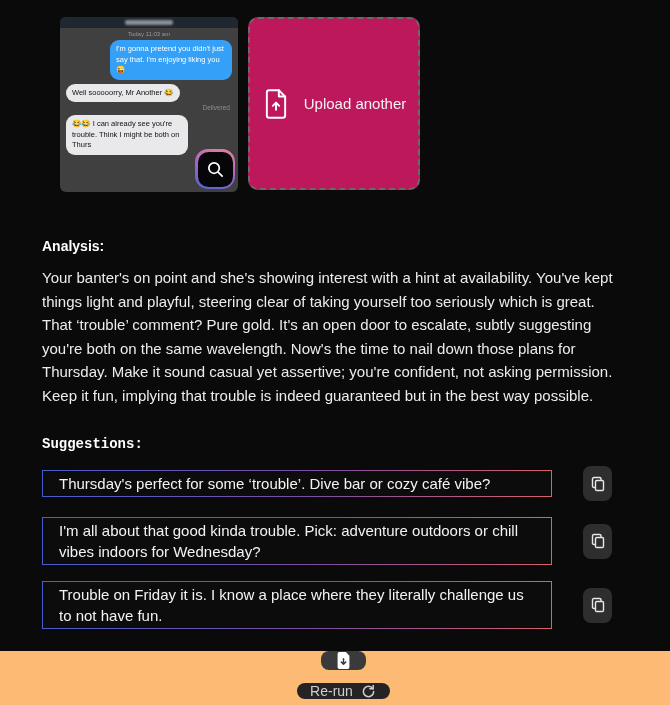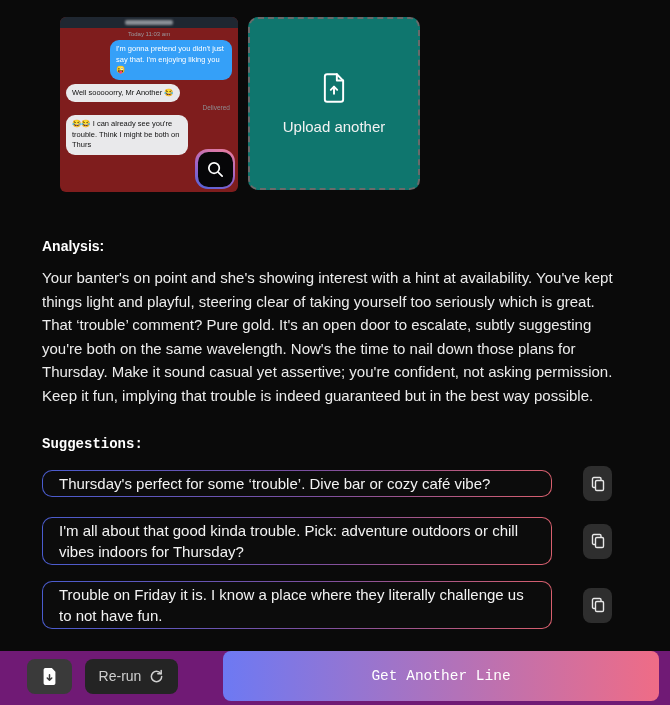--- a/index.html
+++ b/index.html
@@ -10,21 +10,21 @@
     color:#ededed;
     overflow:hidden;
     position:relative;
   }
 
   
   .uploads-row { display:flex; gap:10px; margin:17px 0 0 60px; height:176px; }
 
   .thumb {
     position:relative; width:178px; height:175px;
-    background:#7f1d1d; border-radius:6px; overflow:hidden;
+    background:#404040; border-radius:6px; overflow:hidden;
     cursor:pointer; flex:0 0 auto;
   }
   .thumb-header {
     height:11px; background:#1f2731; display:flex; align-items:center; justify-content:center;
   }
   .name-pill { width:48px; height:5px; background:#8a8f96; border-radius:2px; filter:blur(1px); }
   .thumb-today {
     text-align:center; font-size:6px; color:#9a9aa0; padding:3px 0 1px;
     filter:blur(0.6px);
   }
@@ -41,53 +41,53 @@
     position:absolute; right:3px; bottom:3px; width:40px; height:40px;
     border-radius:13px; padding:2.5px; border:none; cursor:pointer;
     background:linear-gradient(200deg,#ef7f9a 0%, #9a63c9 55%, #4f63d8 100%);
   }
   .zoom-btn-inner {
     width:100%; height:100%; background:#060608; border-radius:10.5px;
     display:flex; align-items:center; justify-content:center;
   }
 
   .upload-box {
-    width:172px; height:173px; background:#0f766e;
+    width:172px; height:173px; background:#be185d;
     border:2px dashed #6a6a6a; border-radius:10px;
-    display:flex; flex-direction:column; align-items:center; justify-content:center;
+    display:flex; flex-direction:row; align-items:center; justify-content:center;
     gap:14px; cursor:pointer; flex:0 0 auto;
   }
   .upload-box .label { font-size:15px; color:#f2f2f2; }
 
   
   .content { margin:45px 42px 0; }
   .section-heading { font-size:14px; font-weight:700; color:#ffffff; margin-bottom:12px; }
   .analysis-body { font-size:15px; line-height:23.5px; color:#ececec; margin-bottom:29px; }
   .suggestions-heading { margin-bottom:14px;font-family:Liberation Mono, monospace; }
 
   .suggestion-row { display:flex; align-items:center; justify-content:space-between; margin-bottom:16px; }
   .suggestion-card {
-    width:510px; border-radius:10px; padding:2px 16px;
+    width:510px; border-radius:0; padding:2px 16px;
     font-size:15px; line-height:21px; color:#f3f3f3;
     border:1.5px solid transparent;
     background:
       linear-gradient(#0c0c0c,#0c0c0c) padding-box,
       linear-gradient(90deg,#4a5ccf 0%, #7e4f9e 55%, #d85f6d 100%) border-box;
   }
   .copy-btn {
     width:29px; height:35px; border:none; border-radius:8px; background:#2e2e2e;
     display:flex; align-items:center; justify-content:center; cursor:pointer;
     margin-right:16px; flex:0 0 auto;
   }
 
   
   .footer {
     position:absolute; left:0; right:0; bottom:0; height:54px; z-index:5;
-    background:#701a75; display:flex; align-items:center;
-    padding:0 11px 4px 27px; gap:13px;
+    background:#fdba74; display:flex; align-items:center;
+    padding:0 11px 4px 27px; gap:13px;flex-direction:column;
   }
   .file-btn {
     width:45px; height:35px; background:#3a3a3a; border:none; border-radius:8px;
     display:flex; align-items:center; justify-content:center; cursor:pointer;
   }
   .rerun-btn {
     width:93px; height:35px; background:#242424; border:none; border-radius:8px;
     color:#cfcfcf; font-size:14px; font-family:"Liberation Sans", sans-serif;
     display:flex; align-items:center; justify-content:center; gap:8px; cursor:pointer;
   }
@@ -149,21 +149,21 @@
       <span>
         <svg width="14" height="16" viewBox="0 0 14 16" fill="none" stroke="#e8e8e8" stroke-width="1.4" stroke-linejoin="round">
           <rect x="4.5" y="4.5" width="8" height="10" rx="1.3"></rect>
           <path d="M10 4.5V2.8A1.3 1.3 0 0 0 8.7 1.5H2.8A1.3 1.3 0 0 0 1.5 2.8v7.4a1.3 1.3 0 0 0 1.3 1.3h1.7"></path>
         </svg>
       </span>
     </button>
   </div>
 
   <div class="suggestion-row">
-    <div class="suggestion-card">I'm all about that good kinda trouble. Pick: adventure outdoors or chill vibes indoors for Thursday?</div>
+    <div class="suggestion-card">I'm all about that good kinda trouble. Pick: adventure outdoors or chill vibes indoors for Wednesday?</div>
     <button class="copy-btn">
       <span>
         <svg width="14" height="16" viewBox="0 0 14 16" fill="none" stroke="#e8e8e8" stroke-width="1.4" stroke-linejoin="round">
           <rect x="4.5" y="4.5" width="8" height="10" rx="1.3"></rect>
           <path d="M10 4.5V2.8A1.3 1.3 0 0 0 8.7 1.5H2.8A1.3 1.3 0 0 0 1.5 2.8v7.4a1.3 1.3 0 0 0 1.3 1.3h1.7"></path>
         </svg>
       </span>
     </button>
   </div>
 

